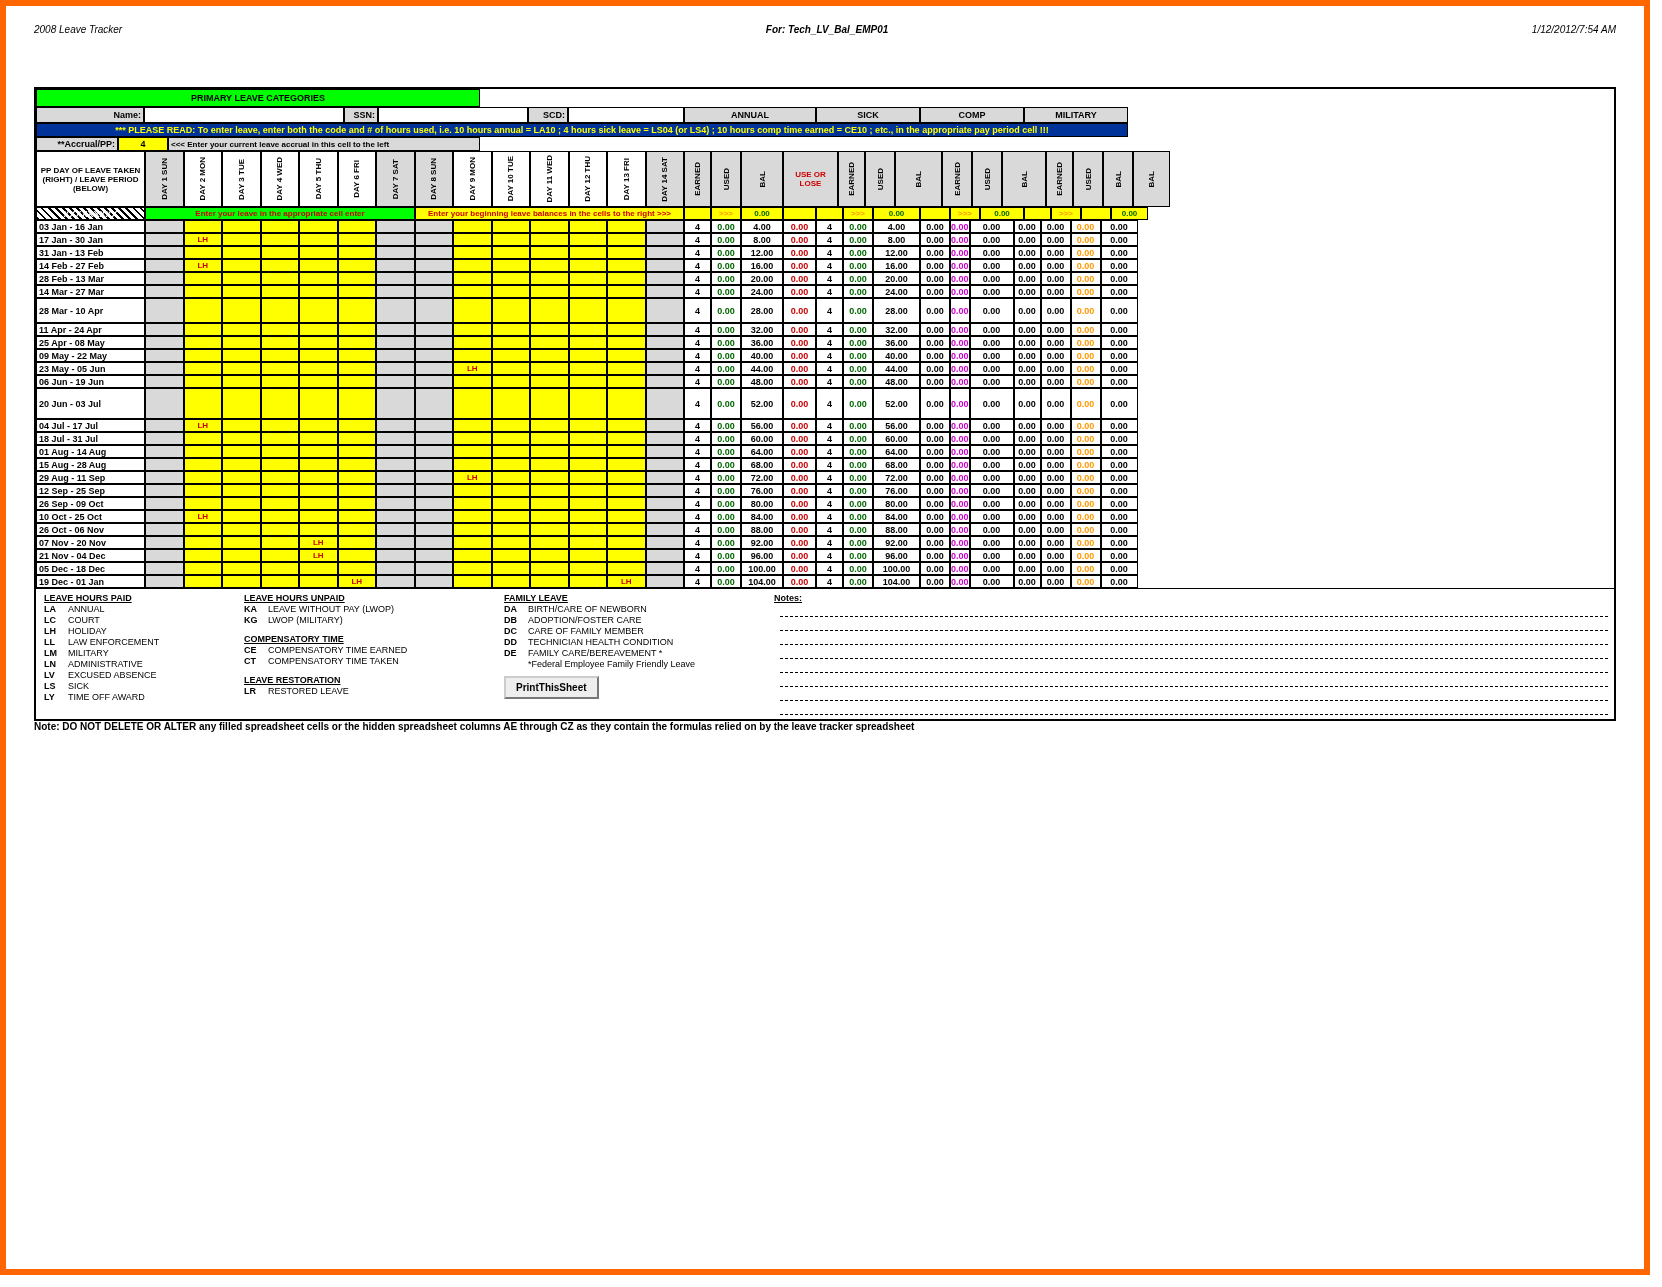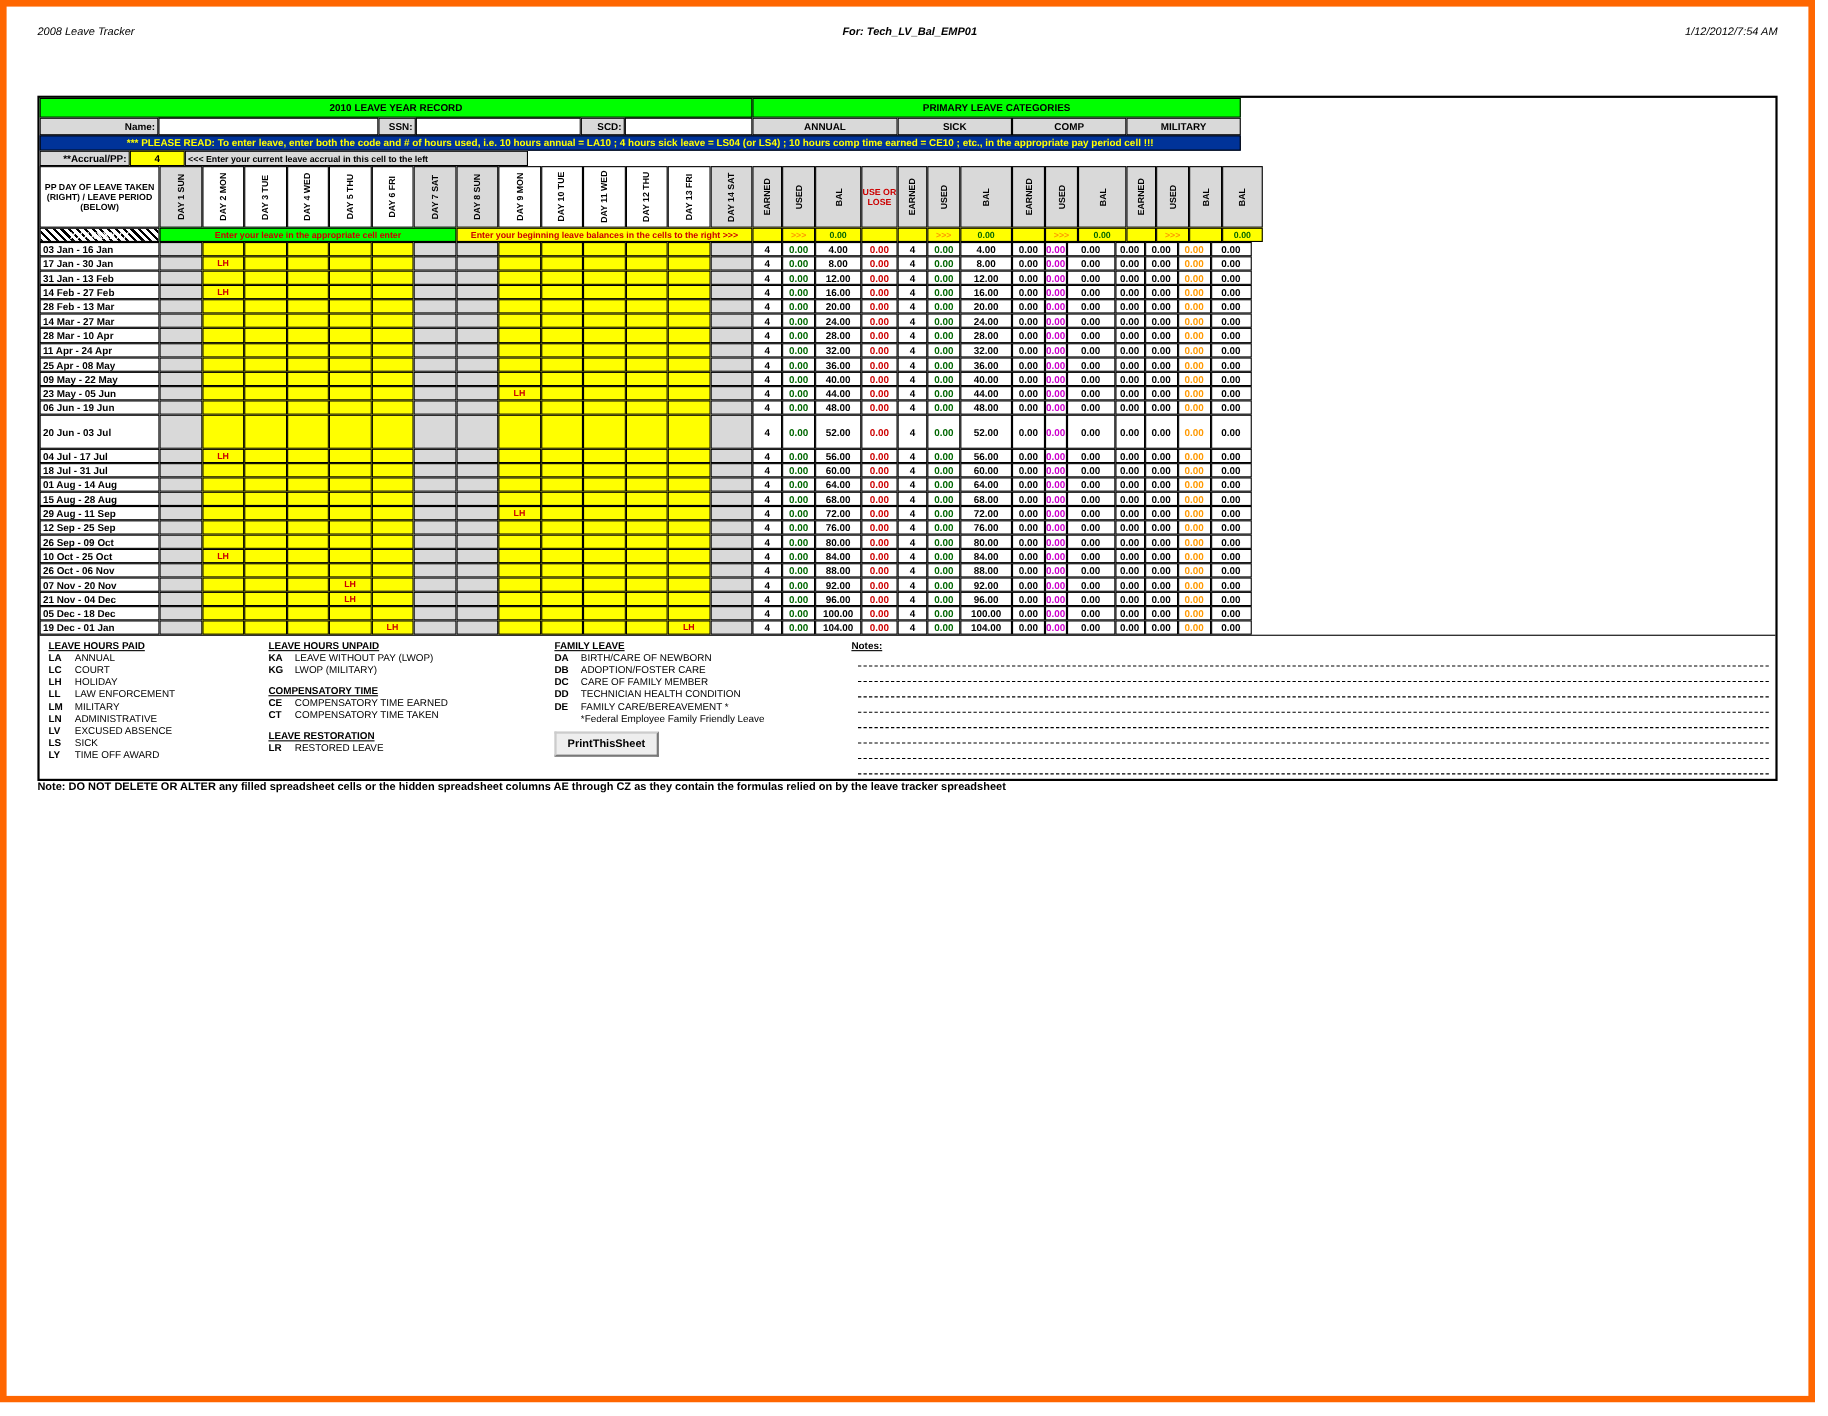--- a/index.html
+++ b/index.html
@@ -40,21 +40,20 @@
 <div class="page">
  <div class="hdr">
   <span>2008 Leave Tracker</span>
   <span class="b">For: Tech_LV_Bal_EMP01</span>
   <span>1/12/2012/7:54 AM</span>
  </div>
 
  <div class="outer">
 
   <div class="row title1">
-   <div class="cell green b" style="width:648px">2010 LEAVE YEAR RECORD</div>
    <div class="cell green b" style="width:444px">PRIMARY LEAVE CATEGORIES</div>
   </div>
 
   <div class="row title2">
    <div class="cell gray r b" style="width:108px">Name:</div>
    <div class="cell" style="width:200px"></div>
    <div class="cell gray r b" style="width:34px">SSN:</div>
    <div class="cell" style="width:150px"></div>
    <div class="cell gray r b" style="width:40px">SCD:</div>
    <div class="cell" style="width:116px"></div>
@@ -123,21 +122,21 @@
    <div id="cathdrs" style="display:flex">
           <div class="cell gray b tiny" style="width:27px">
             <span class="vert">EARNED</span>
           </div>
           <div class="cell gray b tiny" style="width:30px">
             <span class="vert">USED</span>
           </div>
           <div class="cell gray b tiny" style="width:42px">
             <span class="vert">BAL</span>
           </div>
-          <div class="cell gray red b tiny" style="width:33px">USE OR LOSE</div>
+          <div class="cell gray red b tiny" style="width:55px">USE OR LOSE</div>
           <div class="cell gray b tiny" style="width:27px">
             <span class="vert">EARNED</span>
           </div>
           <div class="cell gray b tiny" style="width:30px">
             <span class="vert">USED</span>
           </div>
           <div class="cell gray b tiny" style="width:47px">
             <span class="vert">BAL</span>
           </div>
           <div class="cell gray b tiny" style="width:30px">
@@ -366,21 +365,21 @@
           <div class="cell greent b" style="width:30px">0.00</div>
           <div class="cell b" style="width:47px">24.00</div>
           <div class="cell b" style="width:30px">0.00</div>
           <div class="cell b" style="color:#c0c">0.00</div>
           <div class="cell b" style="width:44px">0.00</div>
           <div class="cell b" style="width:27px">0.00</div>
           <div class="cell b" style="width:30px">0.00</div>
           <div class="cell orng b" style="width:30px">0.00</div>
           <div class="cell b" style="width:37px">0.00</div>
         </div>
-        <div class="row" style="height:14px">
+        <div class="row" style="height:25px">
           <div class="cell l b" style="width:109px">28 Mar - 10 Apr</div>
           <div class="cell gray red b tiny" style="width:38.5px"></div>
           <div class="cell yellow red b tiny" style="width:38.5px"></div>
           <div class="cell yellow red b tiny" style="width:38.5px"></div>
           <div class="cell yellow red b tiny" style="width:38.5px"></div>
           <div class="cell yellow red b tiny" style="width:38.5px"></div>
           <div class="cell yellow red b tiny" style="width:38.5px"></div>
           <div class="cell gray red b tiny" style="width:38.5px"></div>
           <div class="cell gray red b tiny" style="width:38.5px"></div>
           <div class="cell yellow red b tiny" style="width:38.5px"></div>

